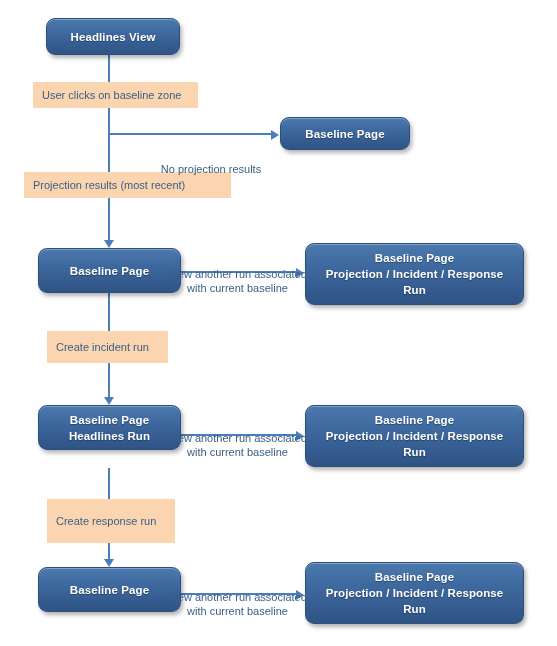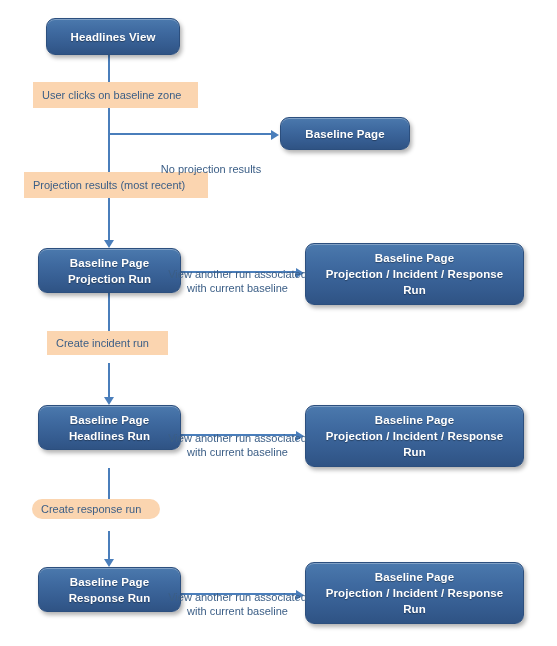--- a/index.html
+++ b/index.html
@@ -125,35 +125,33 @@
     <span class="lines">Headlines View</span>
   </div>
 
   <div class="node" style="left:280px; top:117px; width:130px; height:33px;">
     <span class="lines">Baseline Page</span>
   </div>
 
   <div class="node" style="left:38px; top:248px; width:143px; height:45px;">
     <span class="lines">
       <span>Baseline Page</span>
-      <span>Projection Run</span>
     </span>
   </div>
 
   <div class="node" style="left:38px; top:405px; width:143px; height:45px;">
     <span class="lines">
       <span>Baseline Page</span>
       <span>Headlines Run</span>
     </span>
   </div>
 
   <div class="node" style="left:38px; top:567px; width:143px; height:45px;">
     <span class="lines">
       <span>Baseline Page</span>
-      <span>Response Run</span>
     </span>
   </div>
 
   <div class="node" style="left:305px; top:243px; width:219px; height:62px;">
     <span class="lines">
       <span>Baseline Page</span>
       <span>Projection / Incident / Response</span>
       <span>Run</span>
     </span>
   </div>
@@ -171,29 +169,29 @@
       <span>Baseline Page</span>
       <span>Projection / Incident / Response</span>
       <span>Run</span>
     </span>
   </div>
 
   <div class="tag" style="left:33px; top:82px; width:165px; height:26px;">
     <span>User clicks on baseline zone</span>
   </div>
 
-  <div class="tag" style="left:24px; top:172px; width:184px; height:26px;">
+  <div class="tag" style="left:24px; top:172px; width:207px; height:26px;">
     <span>Projection results (most recent)</span>
   </div>
 
-  <div class="tag" style="left:47px; top:331px; width:121px; height:24px;">
+  <div class="tag" style="left:47px; top:331px; width:121px; height:32px;">
     <span>Create incident run</span>
   </div>
 
-  <div class="tag" style="left:32px; top:499px; width:128px; height:20px;border-radius:15px;">
+  <div class="tag" style="left:47px; top:499px; width:128px; height:44px;">
     <span>Create response run</span>
   </div>
 
   <div class="edge-label" style="left:136px; top:114px; width:150px;">No projection results</div>
 
   <div class="edge-label" style="left:155px; top:219px; width:165px;">View another run associated
 with current baseline</div>
 
   <div class="edge-label" style="left:155px; top:383px; width:165px;">View another run associated
 with current baseline</div>

